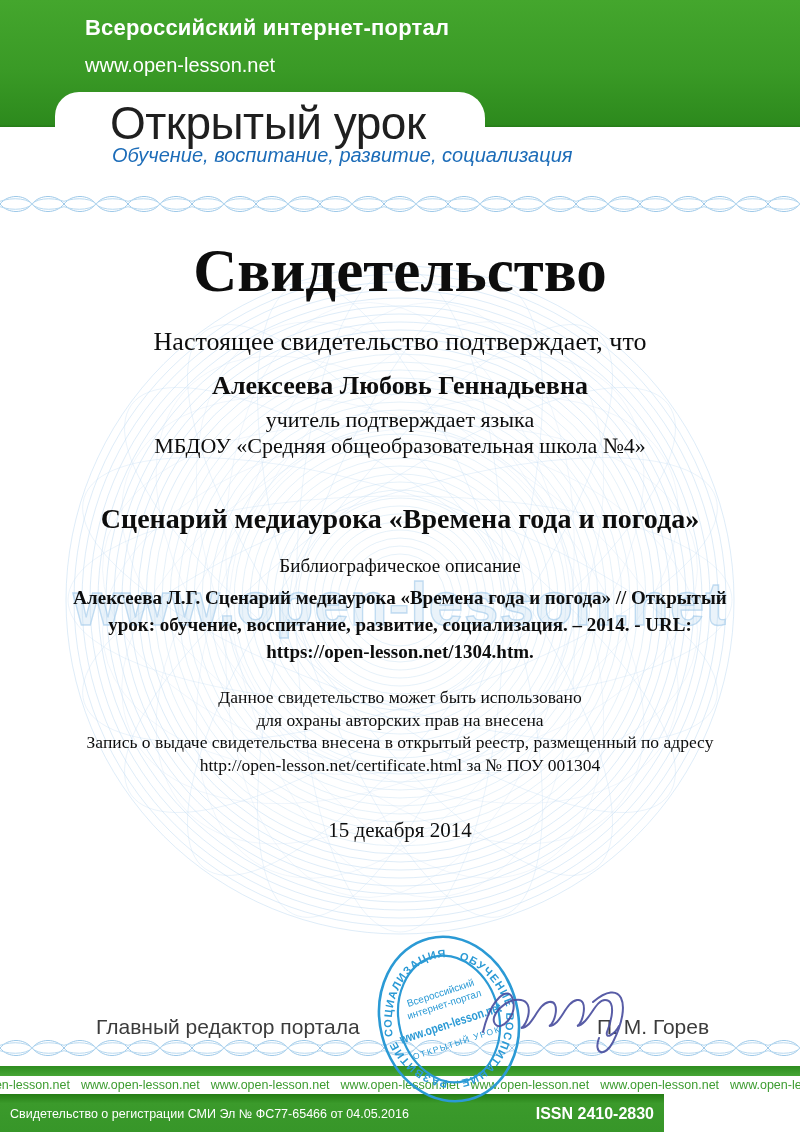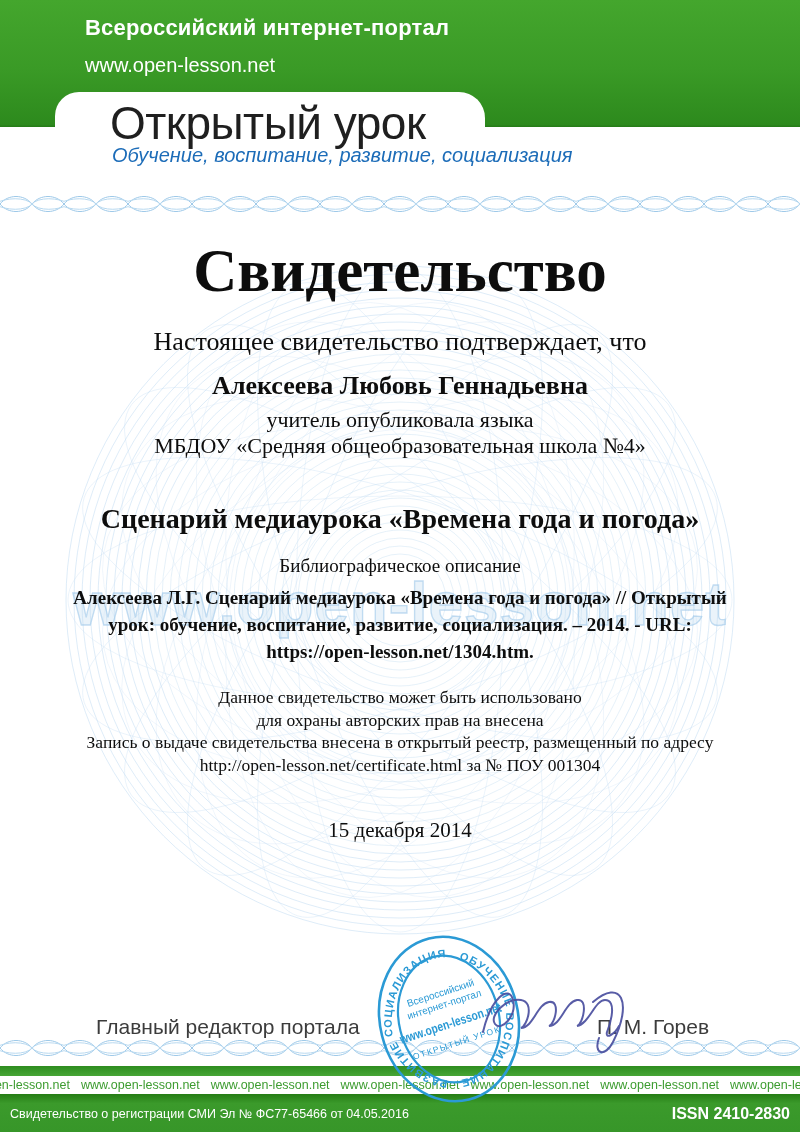--- a/index.html
+++ b/index.html
@@ -54,21 +54,21 @@
   .signature{position:absolute;left:475px;top:968px;width:172px;height:104px;z-index:4;}
   
   .green-strip{position:absolute;left:0;top:1066px;width:800px;height:10px;z-index:2;
     background:linear-gradient(180deg,#2e8c1f,#46a536);}
   .marquee-row{
     position:absolute;left:0;top:1076px;width:800px;height:18px;z-index:2;background:#fff;
     display:flex;align-items:center;justify-content:center;gap:11px;
     white-space:nowrap;overflow:hidden;color:#3d9c30;font-size:12.5px;
   }
   .footer-bar{
-    position:absolute;left:0;top:1094px;width:800px;height:38px;z-index:2;
+    position:absolute;left:0;top:1094px;width:664px;height:38px;z-index:2;
     background:linear-gradient(180deg,#257d15 0%,#3b9a2b 25%,#379629 100%);
   }
   .footer-reg{position:absolute;left:10px;top:0;height:38px;line-height:40px;color:#fff;font-size:12.5px;}
   .footer-issn{position:absolute;right:10px;top:0;height:38px;line-height:40px;color:#fff;font-size:16px;font-weight:bold;}
   svg text{font-family:"Liberation Sans",sans-serif;}
 </style>
 </head>
 <body>
 
 <div class="page">
@@ -150,21 +150,21 @@
   <div class="portal-url">www.open-lesson.net</div>
   <div class="white-tab"></div>
   <div class="site-name">Открытый урок</div>
   <div class="site-tagline">Обучение, воспитание, развитие, социализация</div>
 
   <div class="watermark">www.open-lesson.net</div>
 
   <div class="ctr cert-title">Свидетельство</div>
   <div class="ctr confirm-line">Настоящее свидетельство подтверждает, что</div>
   <div class="ctr recipient-name">Алексеева Любовь Геннадьевна</div>
-  <div class="ctr recipient-role">учитель опубликовала языка</div>
+  <div class="ctr recipient-role">учитель подтверждает языка</div>
   <div class="ctr recipient-school">МБДОУ «Средняя общеобразовательная школа №4»</div>
   <div class="ctr work-title">Сценарий медиаурока «Времена года и погода»</div>
   <div class="ctr bib-label">Библиографическое описание</div>
   <div class="ctr bib-text">Алексеева Л.Г. Сценарий медиаурока «Времена года и погода» // Открытый урок: обучение, воспитание, развитие, социализация. – 2014. - URL: https://open-lesson.net/1304.htm.</div>
   <div class="ctr usage-block">
     <div>Данное свидетельство может быть использовано</div>
     <div>для охраны авторских прав на внесена</div>
     <div>Запись о выдаче свидетельства внесена в открытый реестр, размещенный по адресу</div>
     <div>http://open-lesson.net/certificate.html за № ПОУ 001304</div>
   </div>

